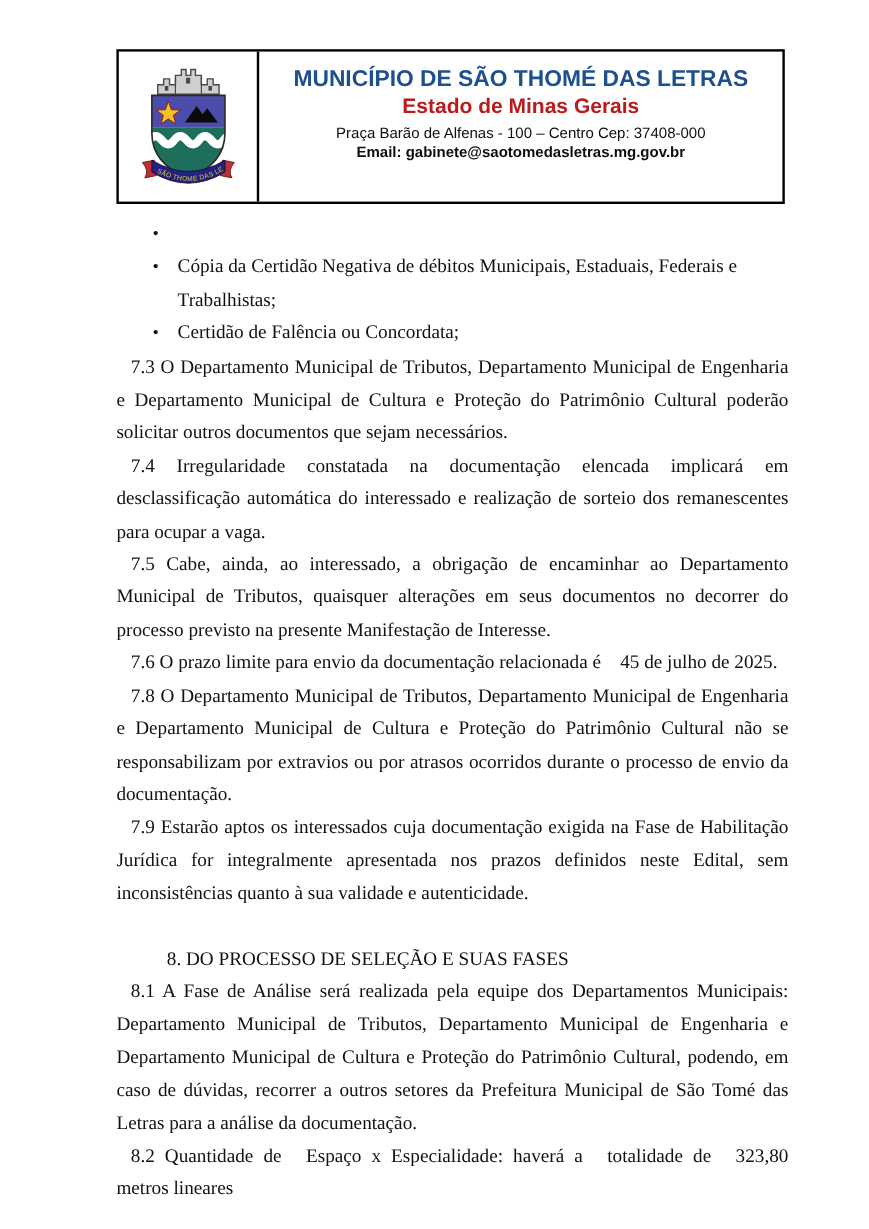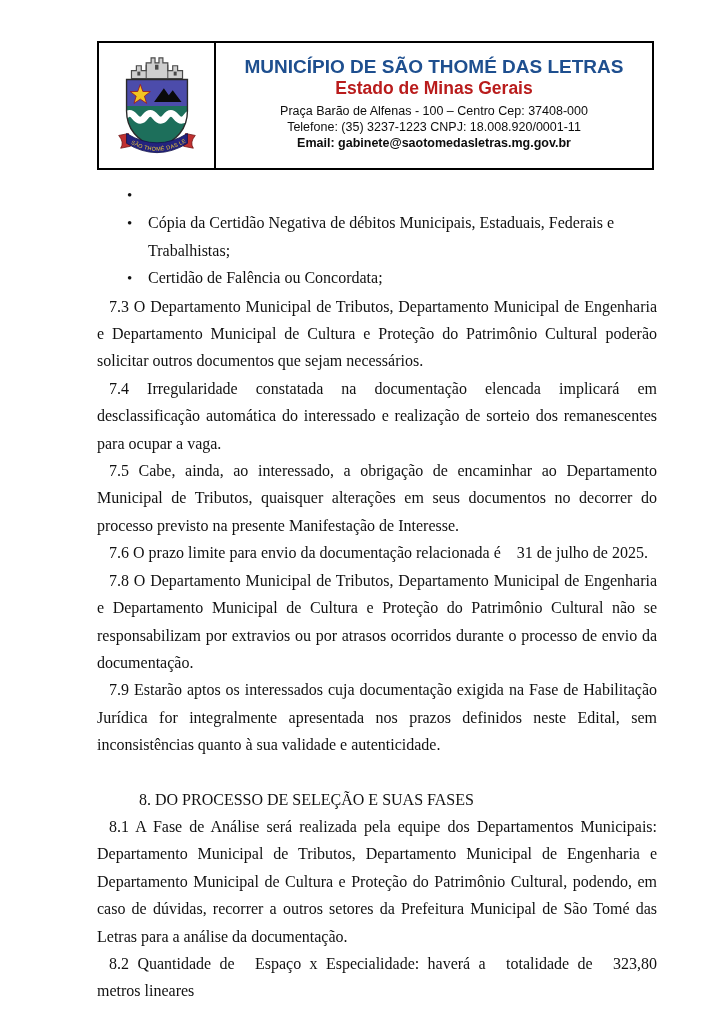--- a/index.html
+++ b/index.html
@@ -114,41 +114,40 @@
           <text font-family="Liberation Sans, sans-serif" font-size="5.6" fill="#e8c43a" letter-spacing="0.3">
             <textPath href="#ribbonPath" startOffset="4%">SÃO THOMÉ DAS LETRAS</textPath>
           </text>
         </g>
       </svg>
     </div>
     <div class="header-text">
       <div class="title1" style="color: rgb(30, 79, 143);">MUNICÍPIO DE SÃO THOMÉ DAS LETRAS</div>
       <div class="title2" style="color: #b91c1c;">Estado de Minas Gerais</div>
       <div class="addr first">Praça Barão de Alfenas - 100 – Centro Cep: 37408-000</div>
-      <div class="addr">Telefone: (35) 3237-1223 CNPJ: 18.008.920/0001-11</div>
       <div class="addr email">Email: gabinete@saotomedasletras.mg.gov.br</div>
     </div>
   </div>
 
   <div class="doc-body" id="doc-body">
       <div class="block bullet">
         <span class="dot">•</span>
       </div>
       <div class="block bullet">
         <span class="dot">•</span>
         <span><span>Cópia da Certidão Negativa de débitos Municipais, Estaduais, Federais e Trabalhistas;</span></span>
       </div>
       <div class="block bullet">
         <span class="dot">•</span>
         <span><span>Certidão de Falência ou Concordata;</span></span>
       </div>
       <div class="block paragraph"><span class="b">7.3 </span><span>O Departamento Municipal de Tributos, Departamento Municipal de Engenharia e Departamento Municipal de Cultura e Proteção do Patrimônio Cultural poderão solicitar outros documentos que sejam necessários.</span></div>
       <div class="block paragraph"><span class="b">7.4 </span><span>Irregularidade constatada na documentação elencada implicará em desclassificação automática do interessado e realização de sorteio dos remanescentes para ocupar a vaga.</span></div>
       <div class="block paragraph"><span class="b">7.5 </span><span>Cabe, ainda, ao interessado, a obrigação de encaminhar ao Departamento Municipal de Tributos, quaisquer alterações em seus documentos no decorrer do processo previsto na presente Manifestação de Interesse.</span></div>
-      <div class="block paragraph"><span class="b">7.6 </span><span>O prazo limite para envio da documentação relacionada é </span><span class="b">31 de julho de 2025.</span></div>
+      <div class="block paragraph"><span class="b">7.6 </span><span>O prazo limite para envio da documentação relacionada é </span><span class="b">45 de julho de 2025.</span></div>
       <div class="block paragraph"><span class="b">7.8 </span><span>O Departamento Municipal de Tributos, Departamento Municipal de Engenharia e Departamento Municipal de Cultura e Proteção do Patrimônio Cultural não se responsabilizam por extravios ou por atrasos ocorridos durante o processo de envio da documentação.</span></div>
       <div class="block paragraph"><span class="b">7.9 </span><span>Estarão aptos os interessados cuja documentação exigida na Fase de Habilitação Jurídica for integralmente apresentada nos prazos definidos neste Edital, sem inconsistências quanto à sua validade e autenticidade.</span></div>
       <div class="block heading"><span class="b">8. DO PROCESSO DE SELEÇÃO E SUAS FASES</span></div>
       <div class="block paragraph"><span class="b">8.1 </span><span>A Fase de Análise será realizada pela equipe dos Departamentos Municipais: Departamento Municipal de Tributos, Departamento Municipal de Engenharia e Departamento Municipal de Cultura e Proteção do Patrimônio Cultural, podendo, em caso de dúvidas, recorrer a outros setores da Prefeitura Municipal de São Tomé das Letras para a análise da documentação.</span></div>
       <div class="block paragraph"><span class="b">8.2 </span><span>Quantidade de </span><span class="b">Espaço x Especialidade:</span><span> haverá a </span><span class="b">totalidade</span><span> de </span><span class="b">323,80 metros lineares</span></div>
     </div>
 
 </div>
 
 </body></html>

